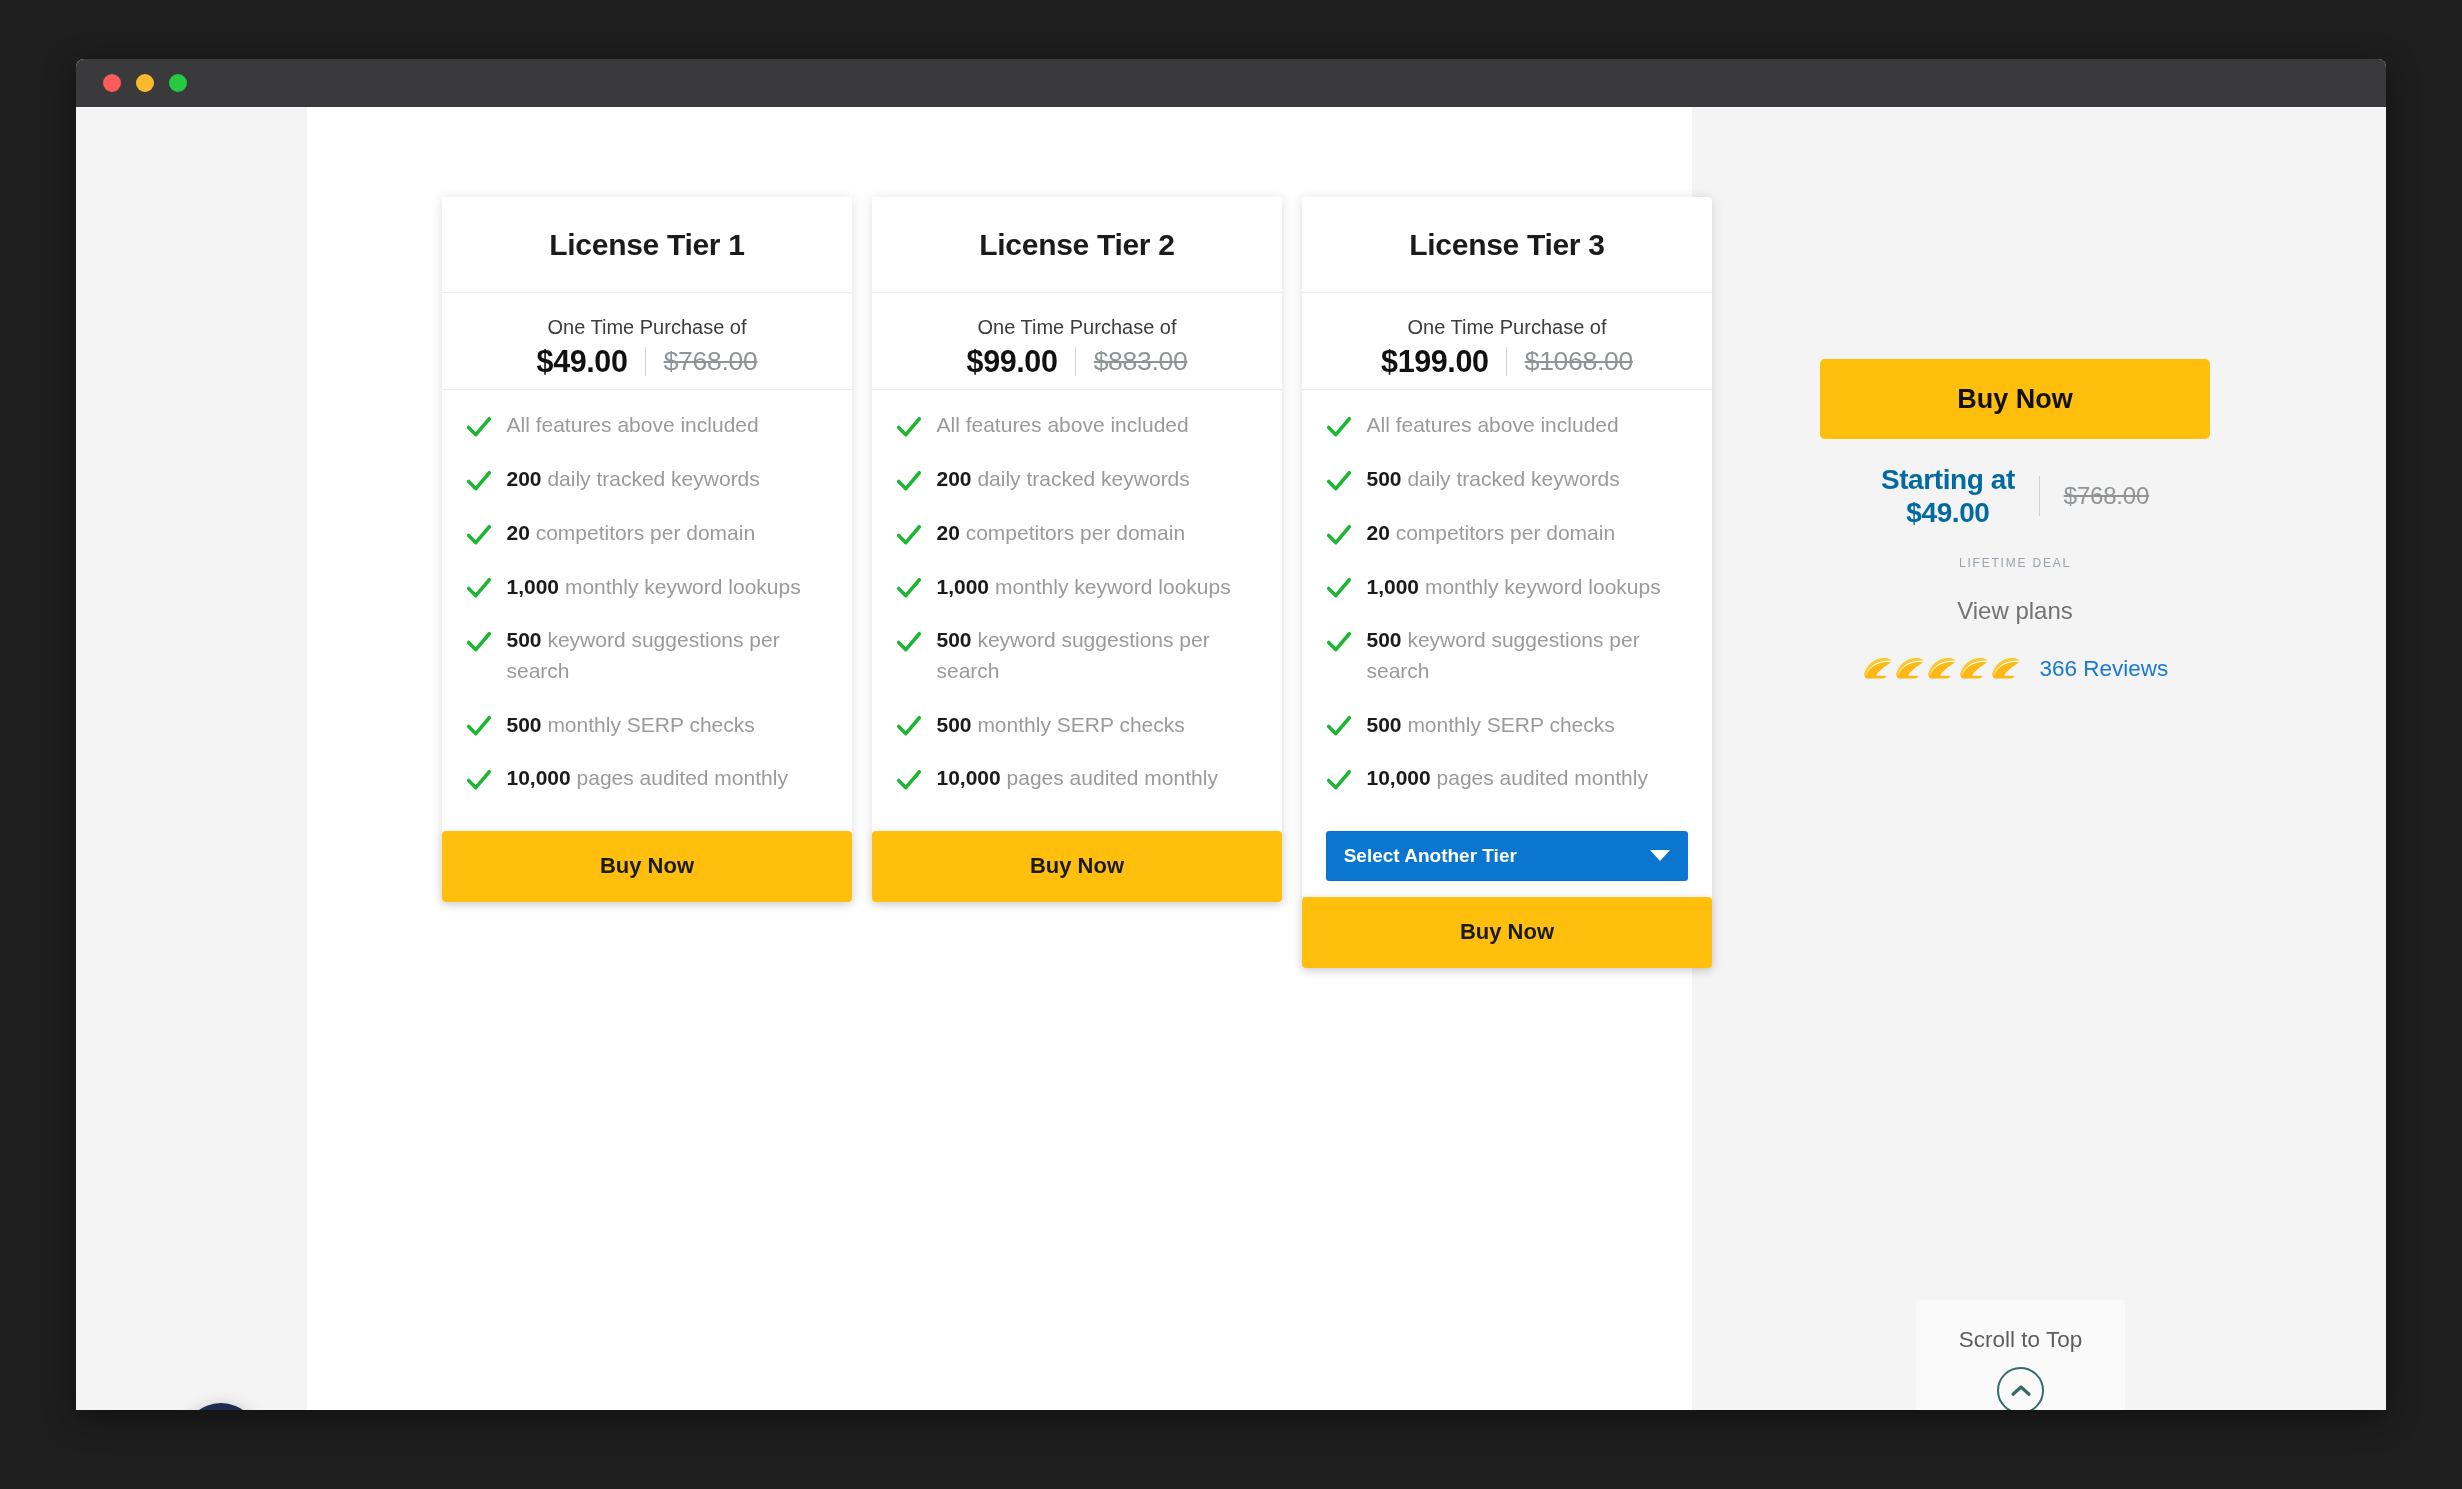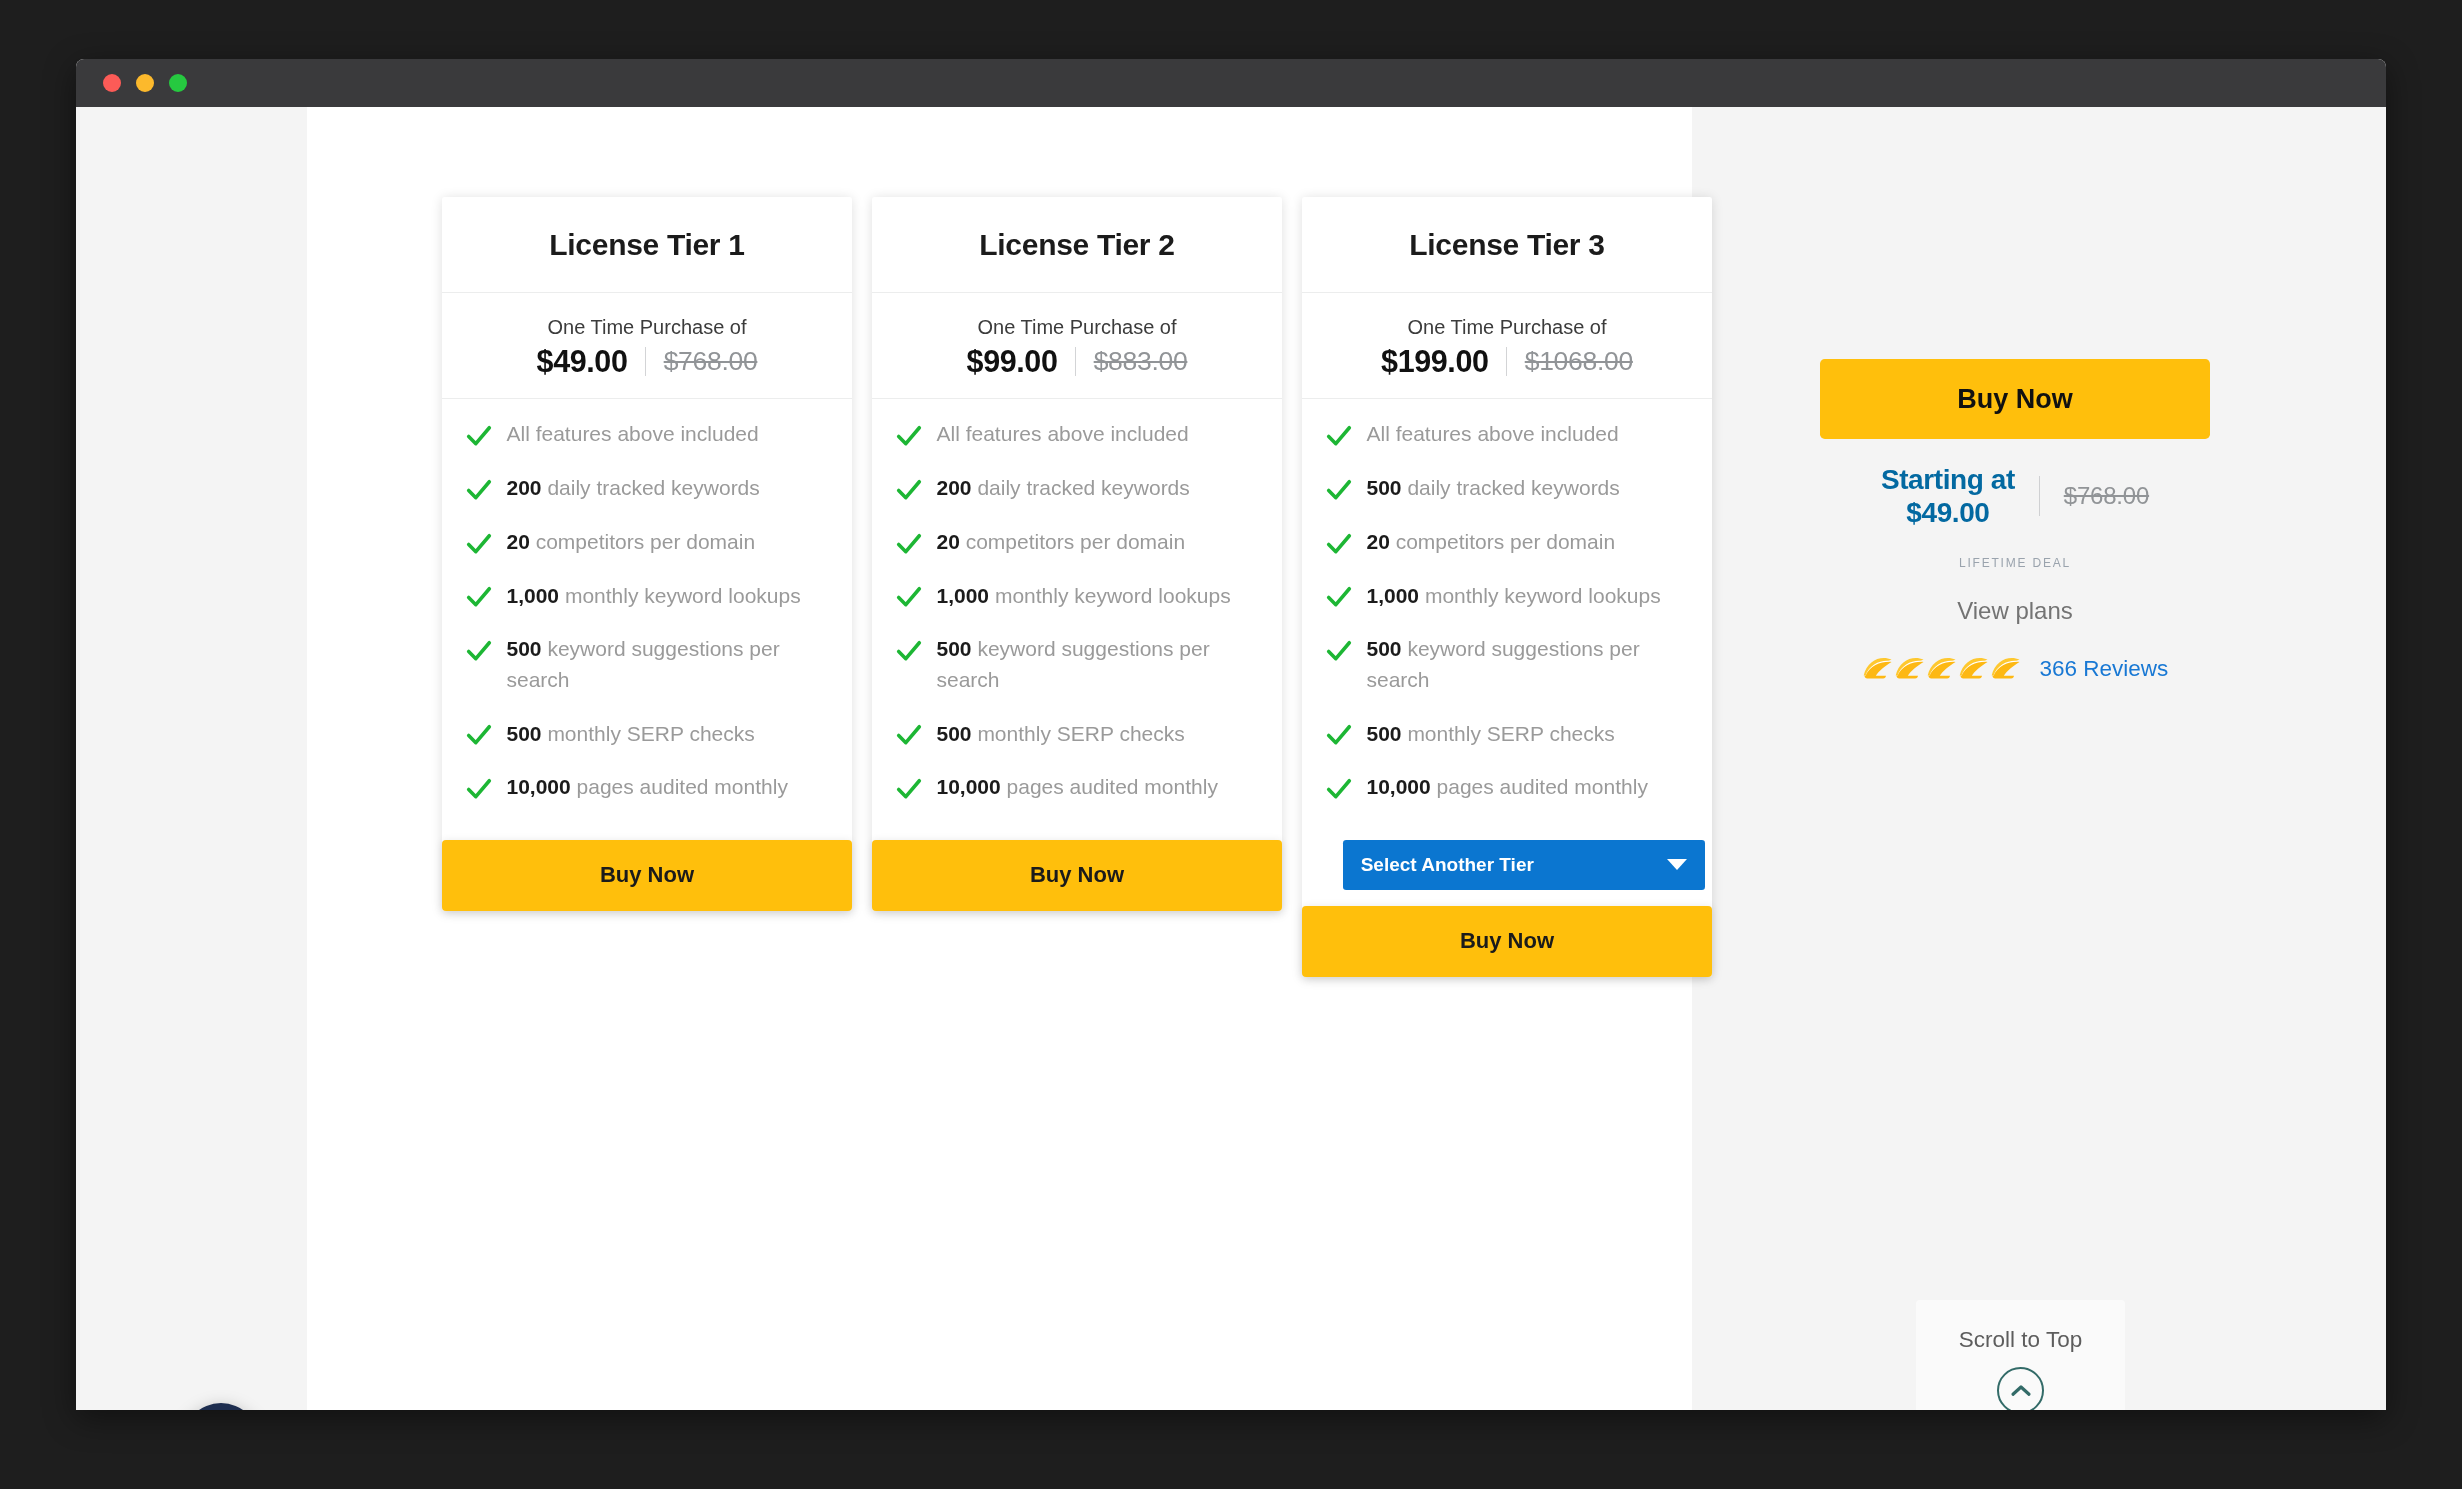--- a/index.html
+++ b/index.html
@@ -82,21 +82,21 @@
     border-bottom: 0.8px solid #eceded;
   }
   .tier-title {
     font-size: 30px;
     font-weight: bold;
     color: #1b1b1b;
     letter-spacing: -0.3px;
   }
 
   .tier-price-block {
-    padding: 21px 0 19px;
+    padding: 21px 0 10px;
     border-bottom: 0.8px solid #eceded;
     text-align: center;
   }
   .price-label {
     font-size: 20px;
     color: #3c3c3c;
     line-height: 1.35;
   }
   .price-row {
     display: flex;
@@ -151,21 +151,20 @@
     border-radius: 3.2px;
     color: #ffffff;
     font-size: 19px;
     font-weight: bold;
     font-family: "Liberation Sans", sans-serif;
     display: flex;
     align-items: center;
     justify-content: space-between;
     padding: 0 17.7px;
     cursor: pointer;
-    margin-left: 17px;
   }
   .caret-down {
     width: 0; height: 0;
     border-left: 10.4px solid transparent;
     border-right: 10.4px solid transparent;
     border-top: 11.3px solid #ffffff;
   }
 
   .tier-buy-btn {
     margin: 0 0 0 0;

